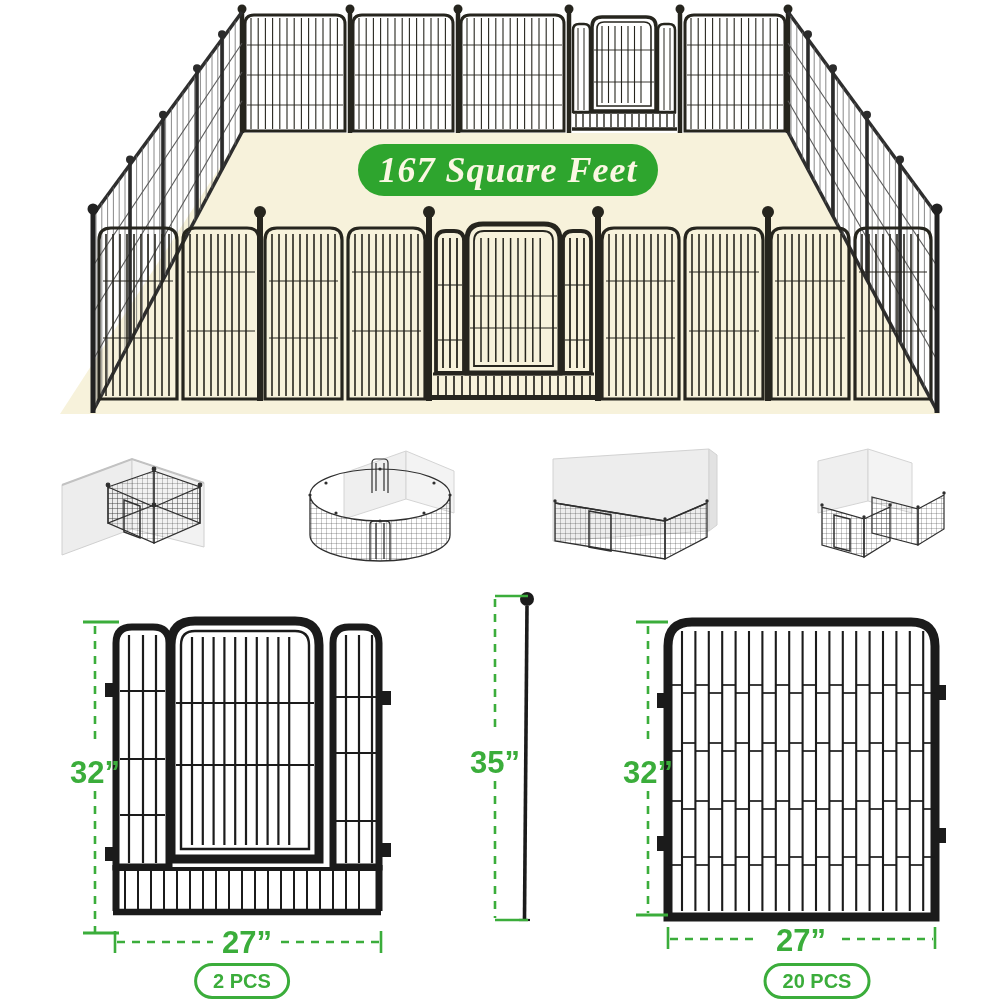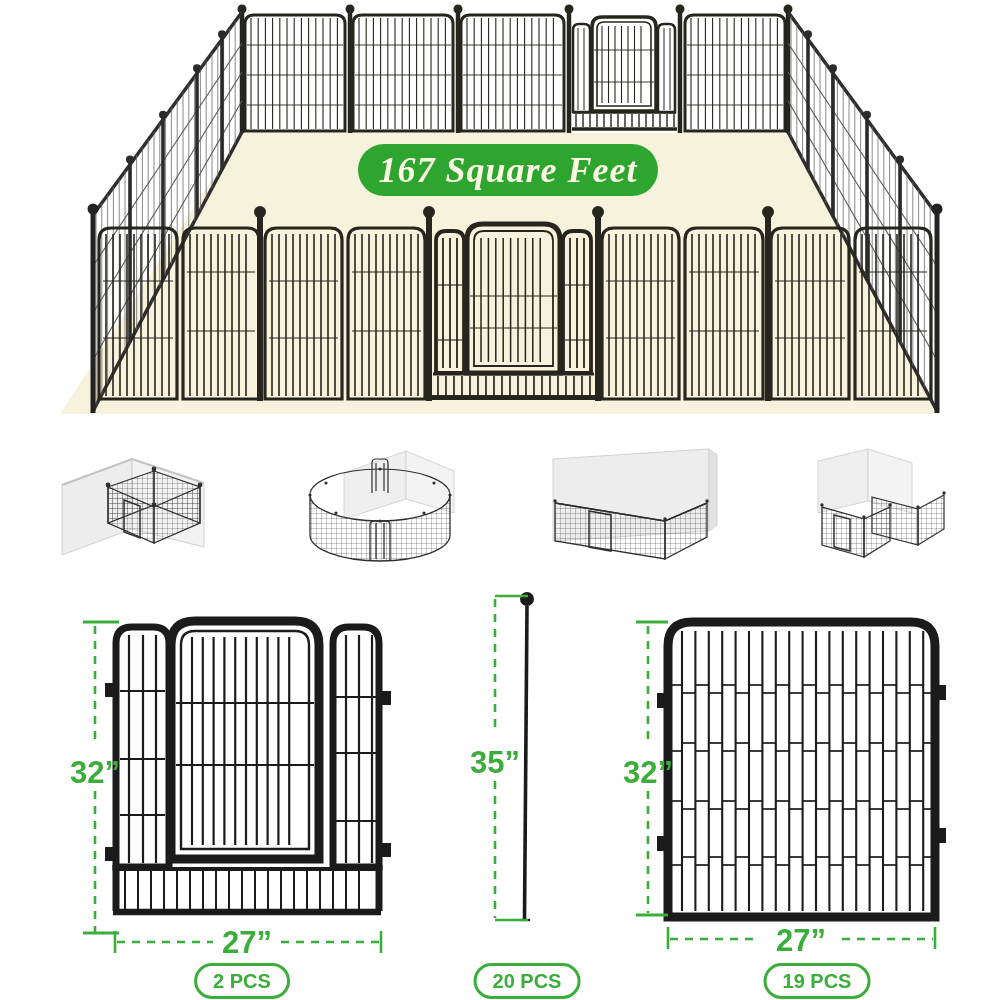--- a/index.html
+++ b/index.html
@@ -665,20 +665,17 @@
         <line x1="60" y1="344" x2="150" y2="344" stroke="#3BAD3B" stroke-width="2.6" stroke-linecap="butt" stroke-dasharray="8 7"></line>
         <line x1="232" y1="344" x2="323" y2="344" stroke="#3BAD3B" stroke-width="2.6" stroke-linecap="butt" stroke-dasharray="8 7"></line>
       </g>
     <text class="dim" x="38" y="188" text-anchor="middle" fill="#3BAD3B">32”</text>
     <text class="dim" x="191" y="356" text-anchor="middle" fill="#3BAD3B">27”</text>
   </svg>
 
   <div class="pill" style="left:242px">
     <span>2 PCS</span>
   </div>
-  <div class="pill" style="left:527px">
+  <div class="pill" style="left:817px">
     <span>20 PCS</span>
   </div>
-  <div class="pill" style="left:817px">
-    <span>19 PCS</span>
-  </div>
 
 </div>
 
 </body></html>

